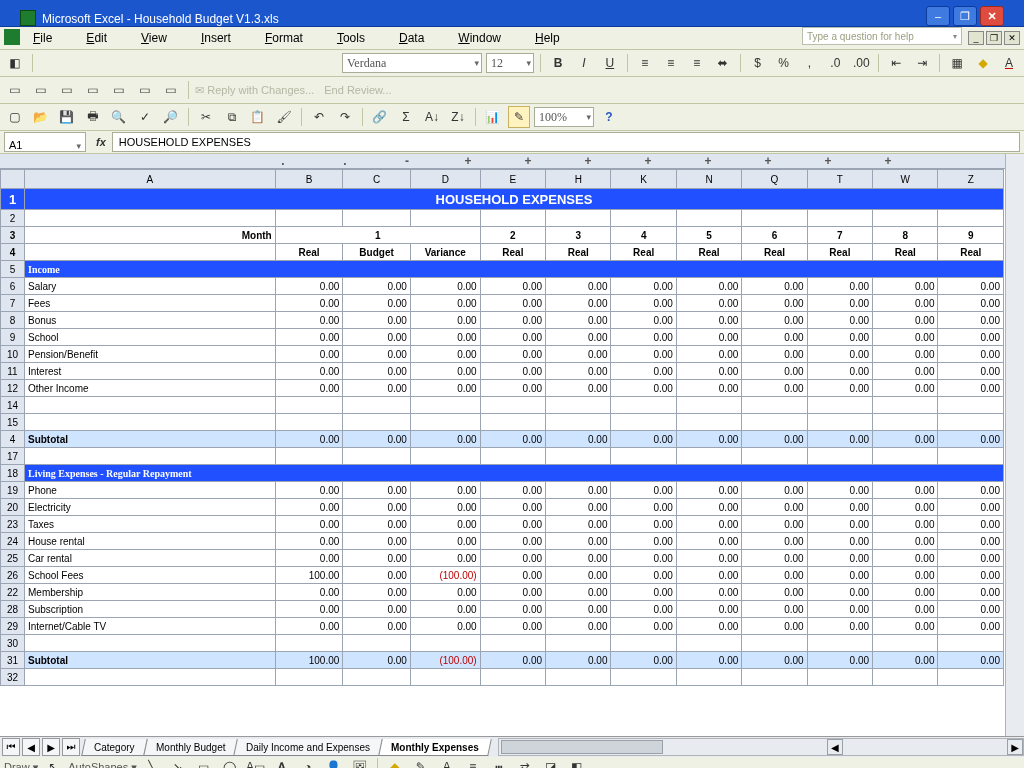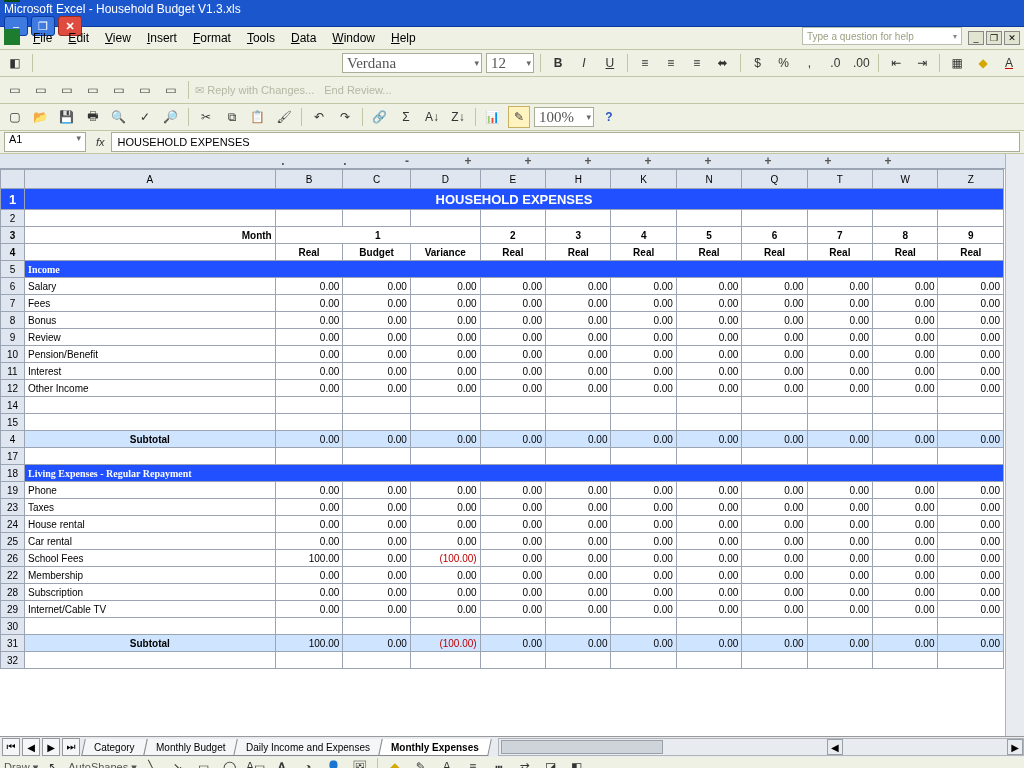--- a/index.html
+++ b/index.html
@@ -11,67 +11,67 @@
     --grid-border:#9aa4b2;
     --grid-header-bg:#dfe6f0;
     --row-header-bg:#dfe6f0;
     --blue-row:#2050ff;
     --lightblue:#cfe4ff;
     --font:Verdana, Tahoma, Arial, sans-serif;
   }
   html,body{margin:0;padding:0;width:1024px;height:768px;font-family:var(--font);font-size:11px;background:#fff;overflow:hidden;}
   
   .titlebar{height:26px;background: var(--xp-blue-top);
-    display:flex;align-items:flex-start;color:#fff;font-size:12px;padding:0 4px;border-bottom:1px solid #0c3a9d;flex-direction:column;}
+    display:flex;align-items:flex-end;color:#fff;font-size:12px;padding:0 20px;border-bottom:1px solid #0c3a9d;}
   .titlebar .excel-ico{width:14px;height:14px;background:#1e7c2e;margin-right:6px;border:1px solid #0a4a12;display:inline-block;}
   .titlebar .title{flex:none;}
   .titlebar .spacer{flex:1;}
   .winbtns{display:flex;gap:3px;}
   .winbtns .b{width:22px;height:18px;border:1px solid #0c3a9d;border-radius:3px;background:#3f7ae0;color:#fff;display:flex;align-items:center;justify-content:center;font-size:11px;}
   .winbtns .close{background:#e04b3f;border-color:#9e2b20;font-weight:bold;}
   
   .menubar{height:22px;background:var(--toolbar-bg);border-bottom:1px solid #bfc7a4;display:flex;align-items:stretch;font-size:12px;}
   .menubar .xlicon{width:16px;height:16px;margin:2px 6px 0 4px;background:#1e7c2e;}
-  .menubar .menu{display:flex;gap:2px;align-items:center;}
+  .menubar .menu{display:flex;gap:20px;align-items:center;}
   .menubar .menu span{padding:3px 7px;}
   .menubar .help{flex:1;}
   .menubar .ask{width:150px;height:16px;border:1px solid #b8bfac;color:#9aa080;font-size:10px;padding:0 4px;display:flex;align-items:center;margin-right:6px;background:#fff;}
   .menubar .wndbtns{display:flex;gap:2px;padding-right:4px;align-items:center;}
   .menubar .wndbtns .b{width:14px;height:12px;border:1px solid #888;background:#e0e4d0;font-size:9px;display:flex;align-items:center;justify-content:center;}
   
   .toolbar{height:26px;background:var(--toolbar-bg);border-bottom:1px solid #bfc7a4;display:flex;align-items:center;padding:0 4px;gap:4px;font-size:11px;color:#555;}
   .tbtn{width:20px;height:20px;border:1px solid transparent;display:flex;align-items:center;justify-content:center;color:#333;font-size:12px;}
   .sep{width:1px;height:18px;background:#bfc7a4;margin:0 2px;}
   .fontsel{display:flex;align-items:center;gap:4px;}
-  .combo{height:18px;border:1px solid #a7ad96;background:#fff;display:flex;align-items:center;padding:0 14px 0 4px;position:relative;font-family:Verdana;font-size:15px;}
+  .combo{height:18px;border:1px solid #a7ad96;background:#fff;display:flex;align-items:center;padding:0 14px 0 4px;position:relative;font-family:Verdana;font-size:12px;}
   .combo::after{content:"▾";position:absolute;right:2px;font-size:9px;color:#666;}
   .fontname{width:120px;}
   .fontsize{width:28px;text-align:center;}
   .reply-disabled{color:#b4b8a4;display:flex;gap:10px;}
   
   .fxbar{height:22px;background:var(--toolbar-bg);border-bottom:1px solid #bfc7a4;display:flex;align-items:center;font-size:11px;}
-  .namebox{width:72px;height:18px;border:1px solid #a7ad96;background:#fff;margin:0 4px;display:flex;align-items:flex-start;padding:0 4px;position:relative;}
+  .namebox{width:72px;height:18px;border:1px solid #a7ad96;background:#fff;margin:0 4px;display:flex;align-items:flex-end;padding:0 4px;position:relative;}
   .namebox::after{content:"▾";font-size:9px;color:#666;margin-left:auto;}
-  .fxlabel{font-style:italic;font-weight:normal;margin:8px 6px;color:#333;}
+  .fxlabel{font-style:italic;font-weight:bold;margin:8px 6px;color:#333;}
   .fxinput{flex:1;height:18px;border:1px solid #a7ad96;background:#fff;margin-right:4px;display:flex;align-items:center;padding:0 6px;color:#123a98;}
   
   .gridwrap{position:relative;height:calc(768px - 26px - 22px - 26px*3 - 22px - 20px - 18px);overflow:hidden;}
   table.grid{border-collapse:collapse;table-layout:fixed;width:1004px;}
   table.grid th, table.grid td{border:1px solid var(--grid-border);height:16px;font-size:10px;padding:0 3px;white-space:nowrap;overflow:hidden;}
   table.grid thead th{background:var(--row-header-bg);font-weight:normal;text-align:center;height:18px;}
   .rowhdr{background:var(--row-header-bg);text-align:center;width:22px;font-size:10px;}
   .corner{background:var(--row-header-bg);width:22px;}
   td.txt{text-align:left;}
   td.num{text-align:right;}
   tr.bluehdr td{background:var(--blue-row);color:#fff;font-weight:bold;font-size:13px;text-align:center;}
   tr.section td.txt{background:var(--blue-row);color:#fff;font-weight:bold;font-family:Liberation Serif, serif;}
   tr.section td:not(.rowhdr):not(.txt){background:var(--blue-row);}
   tr.subtotal td.num, tr.subtotal td.lbl{background:var(--lightblue);}
   td.neg{color:#b00;}
-  td.lbl{text-align:center;font-weight:bold;padding-right:6px;}
+  td.lbl{text-align:left;font-weight:bold;padding-right:6px;}
   tr.labelrow td{font-weight:bold;text-align:center;}
   tr.labelrow td.txt{text-align:right;}
   
   col.rc{width:22px} col.A{width:230px} col.B{width:62px} col.C{width:62px} col.D{width:64px}
   col.std{width:60px}
   
   .vscroll{position:absolute;right:0;top:0;width:18px;height:100%;background:#e8ebef;border-left:1px solid #b0b4b8;}
   
   .sheettabs{height:20px;background:#e8ebef;border-top:1px solid #999;display:flex;align-items:center;font-size:10px;}
   .navbtn{width:16px;height:16px;border:1px solid #999;margin-left:2px;display:flex;align-items:center;justify-content:center;background:#f4f6f8;}
@@ -366,21 +366,21 @@
           <td class="num">0.00</td>
           <td class="num">0.00</td>
           <td class="num">0.00</td>
           <td class="num">0.00</td>
           <td class="num">0.00</td>
           <td class="num">0.00</td>
           <td class="num">0.00</td>
         </tr>
         <tr>
           <td class="rowhdr">9</td>
-          <td class="txt">Review</td>
+          <td class="txt">School</td>
           <td class="num">0.00</td>
           <td class="num">0.00</td>
           <td class="num">0.00</td>
           <td class="num">0.00</td>
           <td class="num">0.00</td>
           <td class="num">0.00</td>
           <td class="num">0.00</td>
           <td class="num">0.00</td>
           <td class="num">0.00</td>
           <td class="num">0.00</td>
@@ -491,20 +491,35 @@
           <td class="num"></td>
           <td class="num"></td>
         </tr>
         <tr class="section">
           <td class="rowhdr">18</td>
           <td class="txt" colspan="12">Living Expenses - Regular Repayment</td>
         </tr>
         <tr>
           <td class="rowhdr">19</td>
           <td class="txt">Phone</td>
+          <td class="num">0.00</td>
+          <td class="num">0.00</td>
+          <td class="num">0.00</td>
+          <td class="num">0.00</td>
+          <td class="num">0.00</td>
+          <td class="num">0.00</td>
+          <td class="num">0.00</td>
+          <td class="num">0.00</td>
+          <td class="num">0.00</td>
+          <td class="num">0.00</td>
+          <td class="num">0.00</td>
+        </tr>
+        <tr>
+          <td class="rowhdr">20</td>
+          <td class="txt">Electricity</td>
           <td class="num">0.00</td>
           <td class="num">0.00</td>
           <td class="num">0.00</td>
           <td class="num">0.00</td>
           <td class="num">0.00</td>
           <td class="num">0.00</td>
           <td class="num">0.00</td>
           <td class="num">0.00</td>
           <td class="num">0.00</td>
           <td class="num">0.00</td>

